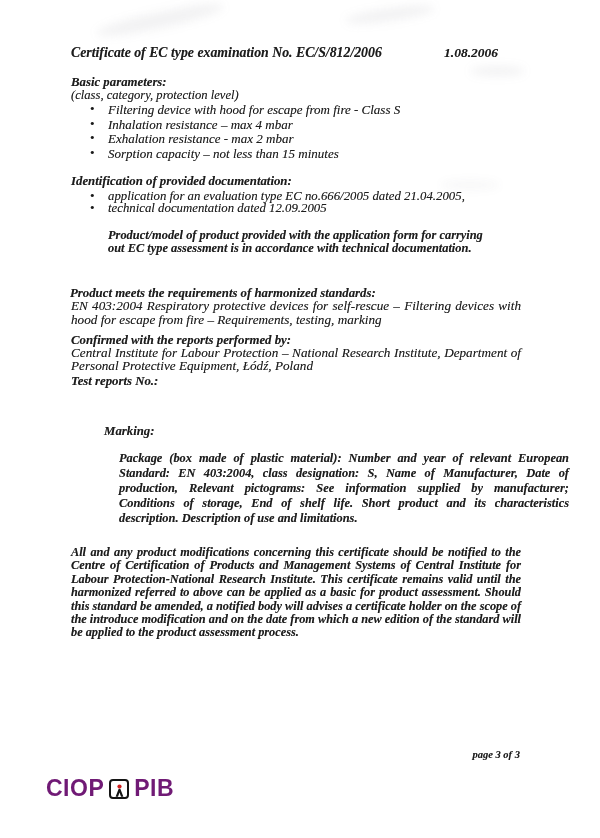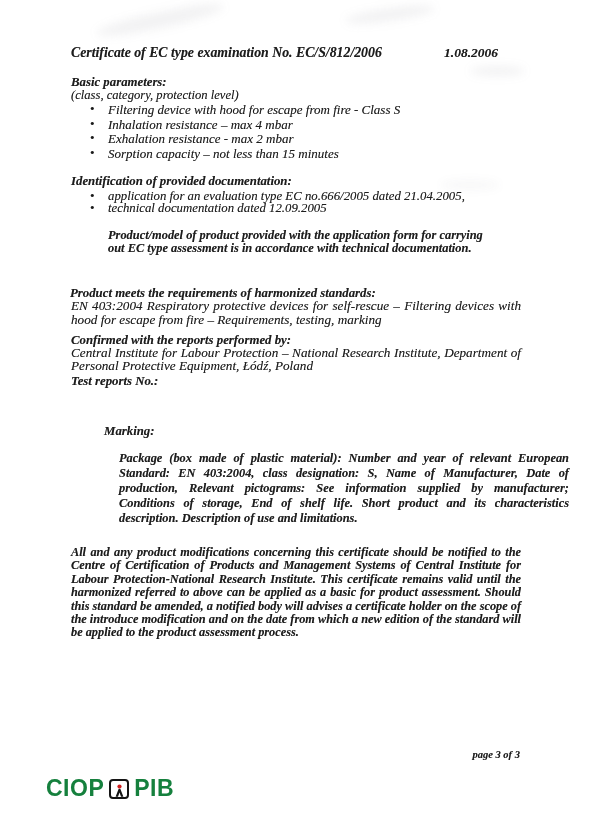--- a/index.html
+++ b/index.html
@@ -54,21 +54,21 @@
 
   .b-final{top:546px;left:71px;font-weight:700;font-size:12.3px;line-height:13.4px;}
 
   .b-pagenum{top:749px;right:80px;font-size:10.5px;font-weight:700;}
 
   .b-logo{
     left:46px;top:775px;
     display:flex;align-items:center;gap:5px;
     font-family:"Liberation Sans",sans-serif;
     font-style:normal;font-weight:700;
-    font-size:23px;letter-spacing:.5px;color:#15803d;
+    font-size:23px;letter-spacing:.5px;color:#701a75;
     text-shadow:none;
   }
   .logo-box{
     width:16px;height:16px;
     border:2.5px solid #141414;border-radius:4px;
     display:flex;align-items:flex-end;justify-content:center;
     background:#fff;
   }
 
   .smudge{position:absolute;border-radius:50%;filter:blur(5px);background:rgba(110,116,122,.09);}

